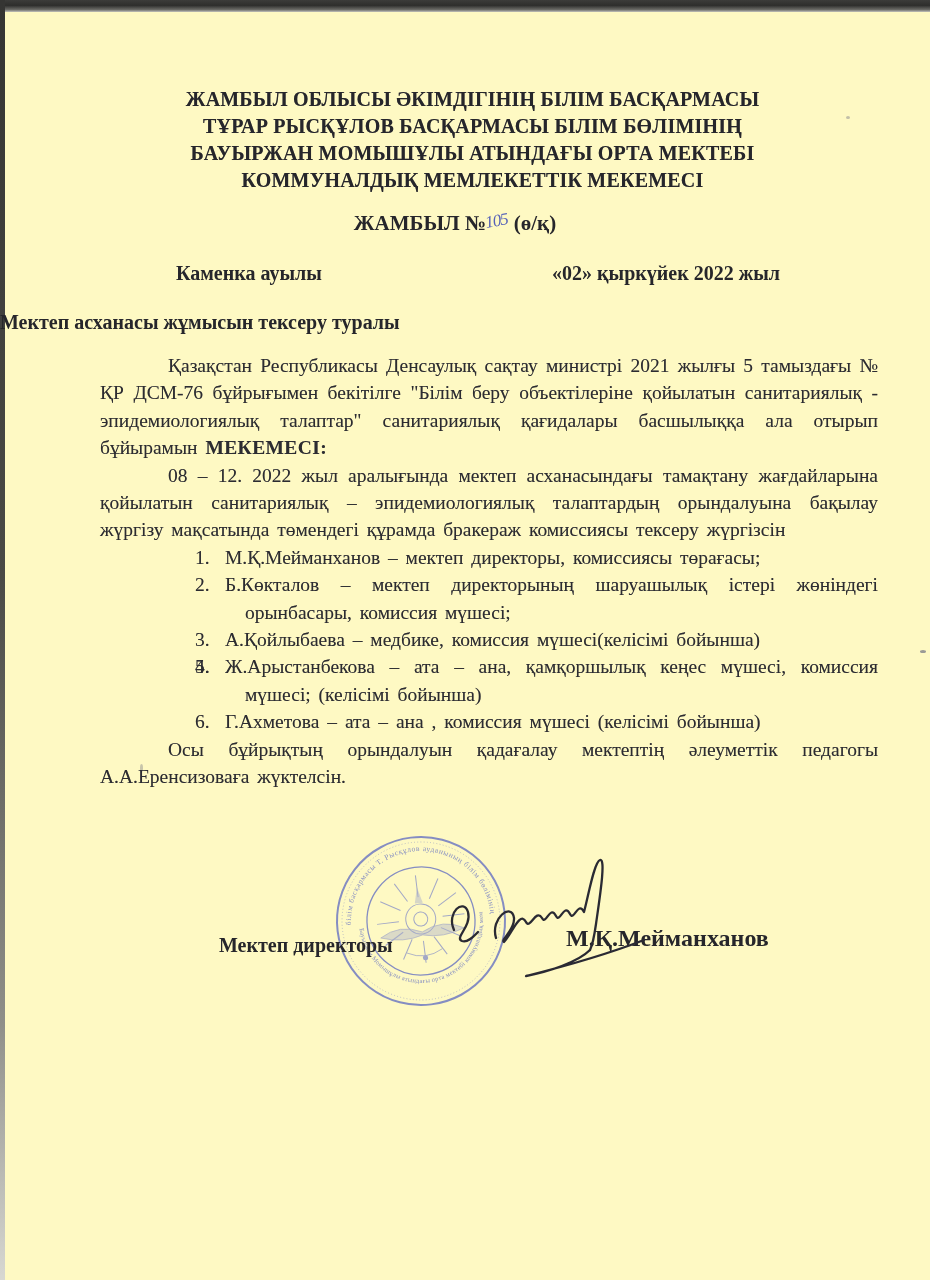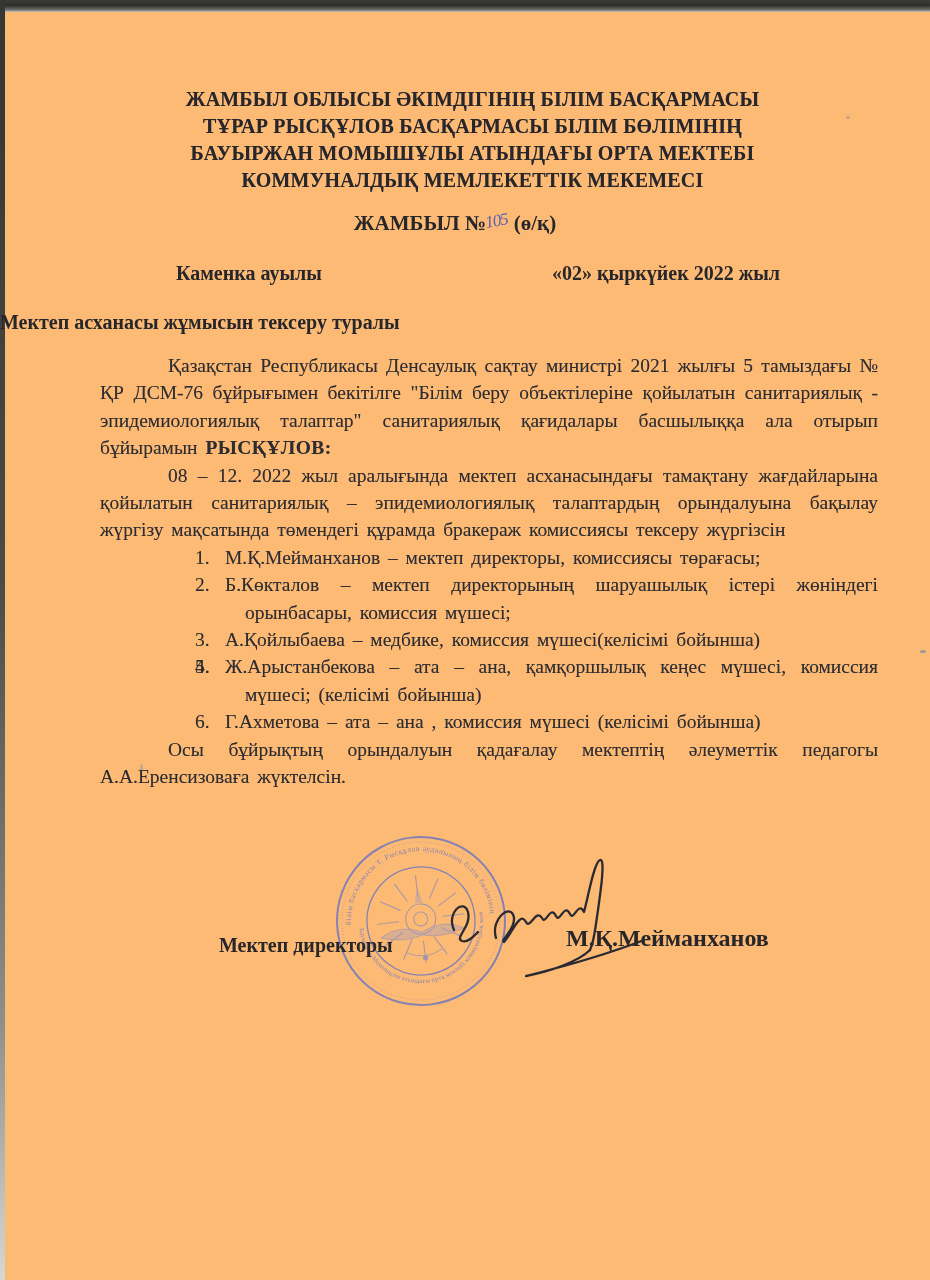--- a/index.html
+++ b/index.html
@@ -1,18 +1,18 @@
 <!DOCTYPE html>
 <html><head>
 <meta charset="utf-8">
 <style>
   html,body{margin:0;padding:0;background:#e9e9e6;}
   .page{
     position:relative;width:930px;height:1280px;margin:0 auto;
-    background:#fdba74;overflow:hidden;
+    background:#fef9c3;overflow:hidden;
     font-family:"Liberation Serif","DejaVu Serif",serif;
     color:#2c2c31;
   }
   
   .scan-edge-top{position:absolute;top:0;left:0;right:0;height:12px;
     background:linear-gradient(to bottom,#3c3c3a 0%,#2e2e2c 45%,#6a6a66 80%,#c2c2bc 100%);}
   .scan-edge-left{position:absolute;top:0;left:0;bottom:0;width:5px;
     background:linear-gradient(to bottom,#353533 0%,#4a4a46 45%,#8f8f89 80%,#d8d8d2 100%);}
   .speck{position:absolute;background:#9a9a96;border-radius:50%;}
   .speck.s1{left:920px;top:650px;width:6px;height:3px;}
@@ -82,21 +82,21 @@
   </div>
 
   <div class="place-date">
     <span class="place">Каменка ауылы</span>
     <span class="date">«02» қыркүйек 2022 жыл</span>
   </div>
 
   <div class="subject">Мектеп асханасы жұмысын тексеру туралы</div>
 
   <div class="body-text">
-    <p class="indent"><span>Қазақстан Республикасы Денсаулық сақтау министрі 2021 жылғы 5 тамыздағы № ҚР ДСМ-76 бұйрығымен бекітілге "Білім беру объектілеріне қойылатын санитариялық - эпидемиологиялық талаптар" санитариялық қағидалары басшылыққа ала отырып бұйырамын </span><span class="inline-bold">РЫСҚҰЛОВ:</span></p>
+    <p class="indent"><span>Қазақстан Республикасы Денсаулық сақтау министрі 2021 жылғы 5 тамыздағы № ҚР ДСМ-76 бұйрығымен бекітілге "Білім беру объектілеріне қойылатын санитариялық - эпидемиологиялық талаптар" санитариялық қағидалары басшылыққа ала отырып бұйырамын </span><span class="inline-bold">МЕКЕМЕСІ:</span></p>
     <p class="indent">08 – 12. 2022 жыл аралығында  мектеп асханасындағы тамақтану жағдайларына қойылатын  санитариялық – эпидемиологиялық талаптардың орындалуына бақылау жүргізу мақсатында төмендегі құрамда бракераж комиссиясы тексеру жүргізсін</p>
     <ol class="commission">
       <li><span class="num">1.</span><span>М.Қ.Мейманханов – мектеп директоры, комиссиясы төрағасы;</span></li>
       <li><span class="num">2.</span><span>Б.Көкталов – мектеп директорының шаруашылық істері жөніндегі орынбасары, комиссия мүшесі;</span></li>
       <li><span class="num">3.</span><span>А.Қойлыбаева – медбике, комиссия мүшесі(келісімі бойынша)</span></li>
       <li><span class="num">4.</span></li>
       <li><span class="num">5.</span><span>Ж.Арыстанбекова – ата – ана, қамқоршылық кеңес мүшесі, комиссия мүшесі; (келісімі бойынша)</span></li>
       <li><span class="num">6.</span><span>Г.Ахметова – ата – ана , комиссия мүшесі  (келісімі бойынша)</span></li>
     </ol>
     <p class="indent">Осы бұйрықтың орындалуын қадағалау мектептің әлеуметтік педагогы А.А.Еренсизоваға  жүктелсін.</p>

